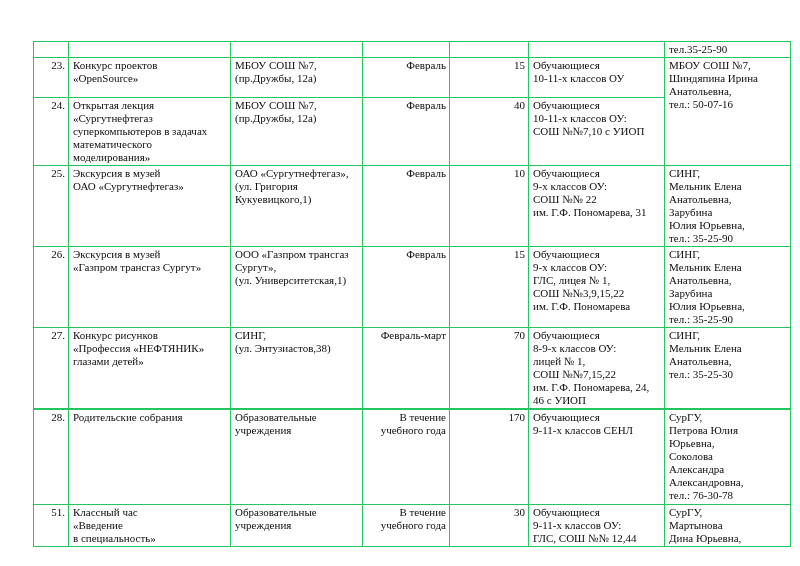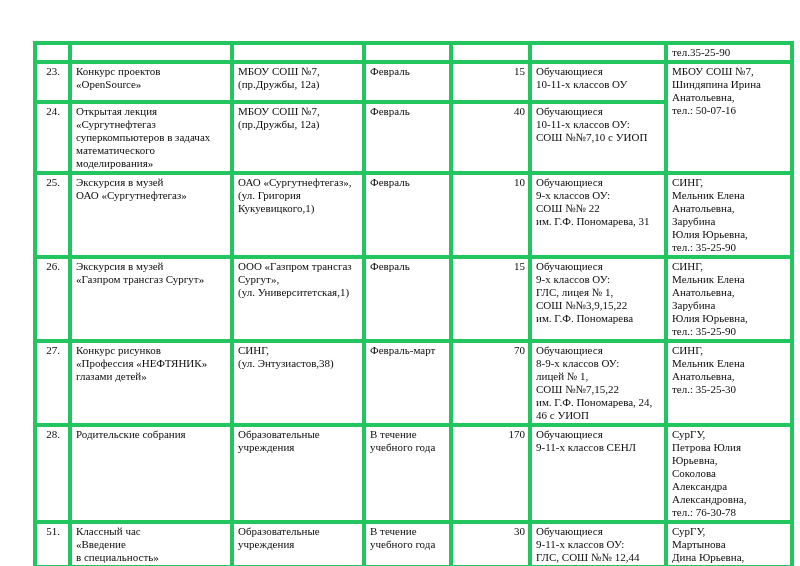--- a/index.html
+++ b/index.html
@@ -15,31 +15,31 @@
     background: #ffffff;
   }
   table.schedule {
     position: absolute;
     left: 33px; top: 41px;
     width: 757px;
     border-collapse: collapse;
     table-layout: fixed;
   }
   table.schedule td {
-    border: 4px solid #22c55e;
+    border: 1px solid #22c55e;
     vertical-align: top;
     font-size: 11px;
     line-height: 13px;
     color: #0d0d0d;
     padding: 1px 3px 1px 4px;
     white-space: pre-line;
     overflow: hidden;
   }
-  td.c-num   { text-align: center; padding-left: 5px; }
-  td.c-date  { text-align: left; padding-left: 2px; padding-right: 2px; }
+  td.c-num   { text-align: right; padding-left: 5px; }
+  td.c-date  { text-align: right; padding-left: 2px; padding-right: 2px; }
   td.c-count { text-align: right; }
   tr.sep td  { border-top-width: 2px; }
   
   col.w-num   { width: 35px; }
   col.w-event { width: 162px; }
   col.w-loc   { width: 132px; }
   col.w-date  { width: 87px; }
   col.w-count { width: 79px; }
   col.w-part  { width: 136px; }
   col.w-cont  { width: 126px; }

